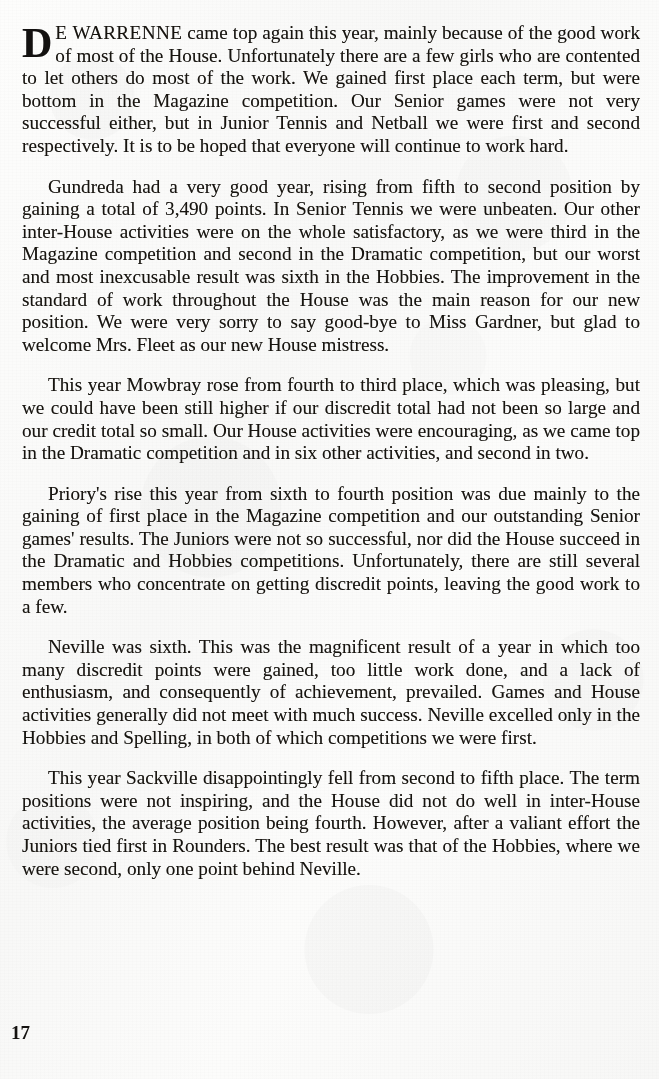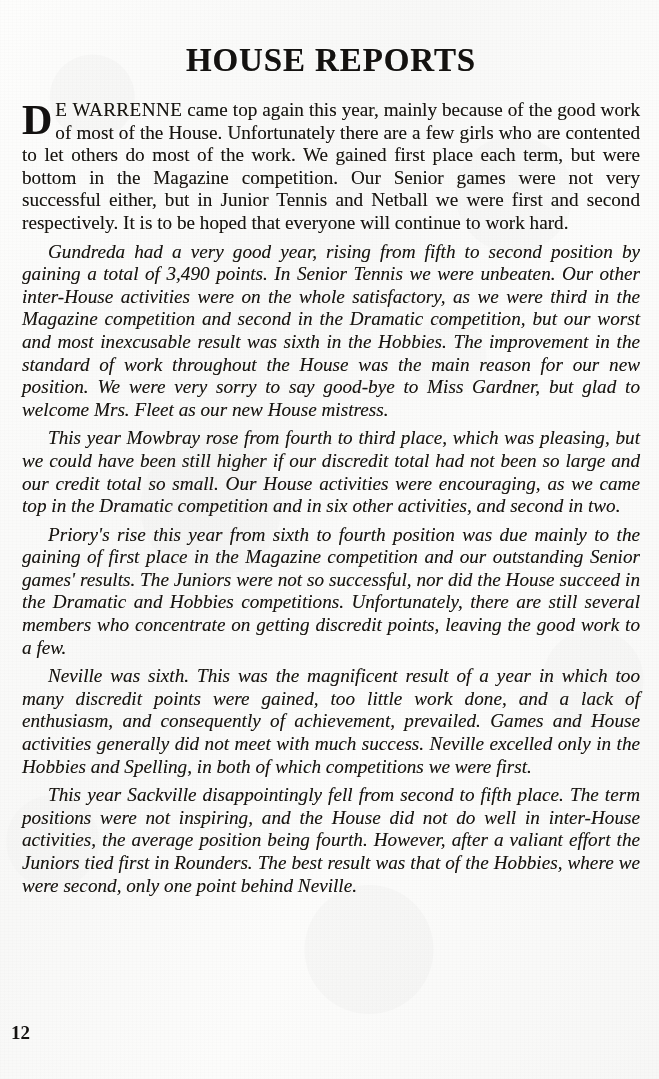--- a/index.html
+++ b/index.html
@@ -73,22 +73,21 @@
     line-height: 22.6px;
     text-align: justify;
     text-justify: inter-word;
     color: #17140f;
     hyphens: none;
     text-shadow: 0 0 0.45px rgba(0,0,0,0.35);
   }
 
   p.para + p.para {
     text-indent: 26px;
-    margin-top: 6px;
-    font-style: italic;
+    margin-top: 18px;
   }
 
   
   p.first {
     text-indent: 0;
   }
 
   .dropcap {
     float: left;
     font-family: "Liberation Serif", "DejaVu Serif", serif;
@@ -116,37 +115,36 @@
     color: #141210;
   }
 </style>
 </head>
 <body>
 
 <div id="page">
 
   <div id="content">
 
-    <h1 class="page-title">HOUSE REPORTS</h1>
 
     <div class="body-block">
 
       <p class="para first"><span class="dropcap">D</span><span class="smallcaps">E WARRENNE</span><span> came top again this year, mainly because of the good work of most of the House.  Unfortunately there are a few girls who are contented to let others do most of the work. We gained first place each term, but were bottom in the Magazine competition.  Our Senior games were not very successful either, but in Junior Tennis and Netball we were first and second respectively. It is to be hoped that everyone will continue to work hard.</span></p>
 
       <p class="para">Gundreda had a very good year, rising from fifth to second position by gaining a total of 3,490 points.   In Senior Tennis we were unbeaten. Our other inter-House activities were on the whole satisfactory, as we were third in the Magazine competition and second in the Dramatic competition, but our worst and most inexcusable result was sixth in the Hobbies.   The improvement in the standard of work throughout the House was the main reason for our new position. We were very sorry to say good-bye to Miss Gardner, but glad to welcome Mrs. Fleet as our new House mistress.</p>
 
       <p class="para">This year Mowbray rose from fourth to third place, which was pleasing, but we could have been still higher if our discredit total had not been so large and our credit total so small.   Our House activities were encouraging, as we came top in the Dramatic competition and in six other activities, and second in two.</p>
 
       <p class="para">Priory's rise this year from sixth to fourth position was due mainly to the gaining of first place in the Magazine competition and our outstanding Senior games' results.   The Juniors were not so successful, nor did the House succeed in the Dramatic and Hobbies competitions. Unfortunately, there are still several members who concentrate on getting discredit points, leaving the good work to a few.</p>
 
       <p class="para">Neville was sixth.   This was the magnificent result of a year in which too many discredit points were gained, too little work done, and a lack of enthusiasm, and consequently of achievement, prevailed. Games and House activities generally did not meet with much success. Neville excelled only in the Hobbies and Spelling, in both of which competitions we were first.</p>
 
       <p class="para">This year Sackville disappointingly fell from second to fifth place. The term positions were not inspiring, and the House did not do well in inter-House activities, the average position being fourth.   However, after a valiant effort the Juniors tied first in Rounders.   The best result was that of the Hobbies, where we were second, only one point behind Neville.</p>
 
     </div>
 
   </div>
 
-  <div class="page-number">12</div>
+  <div class="page-number">17</div>
 
   <div id="grain"></div>
 
 </div>
 
 </body></html>

